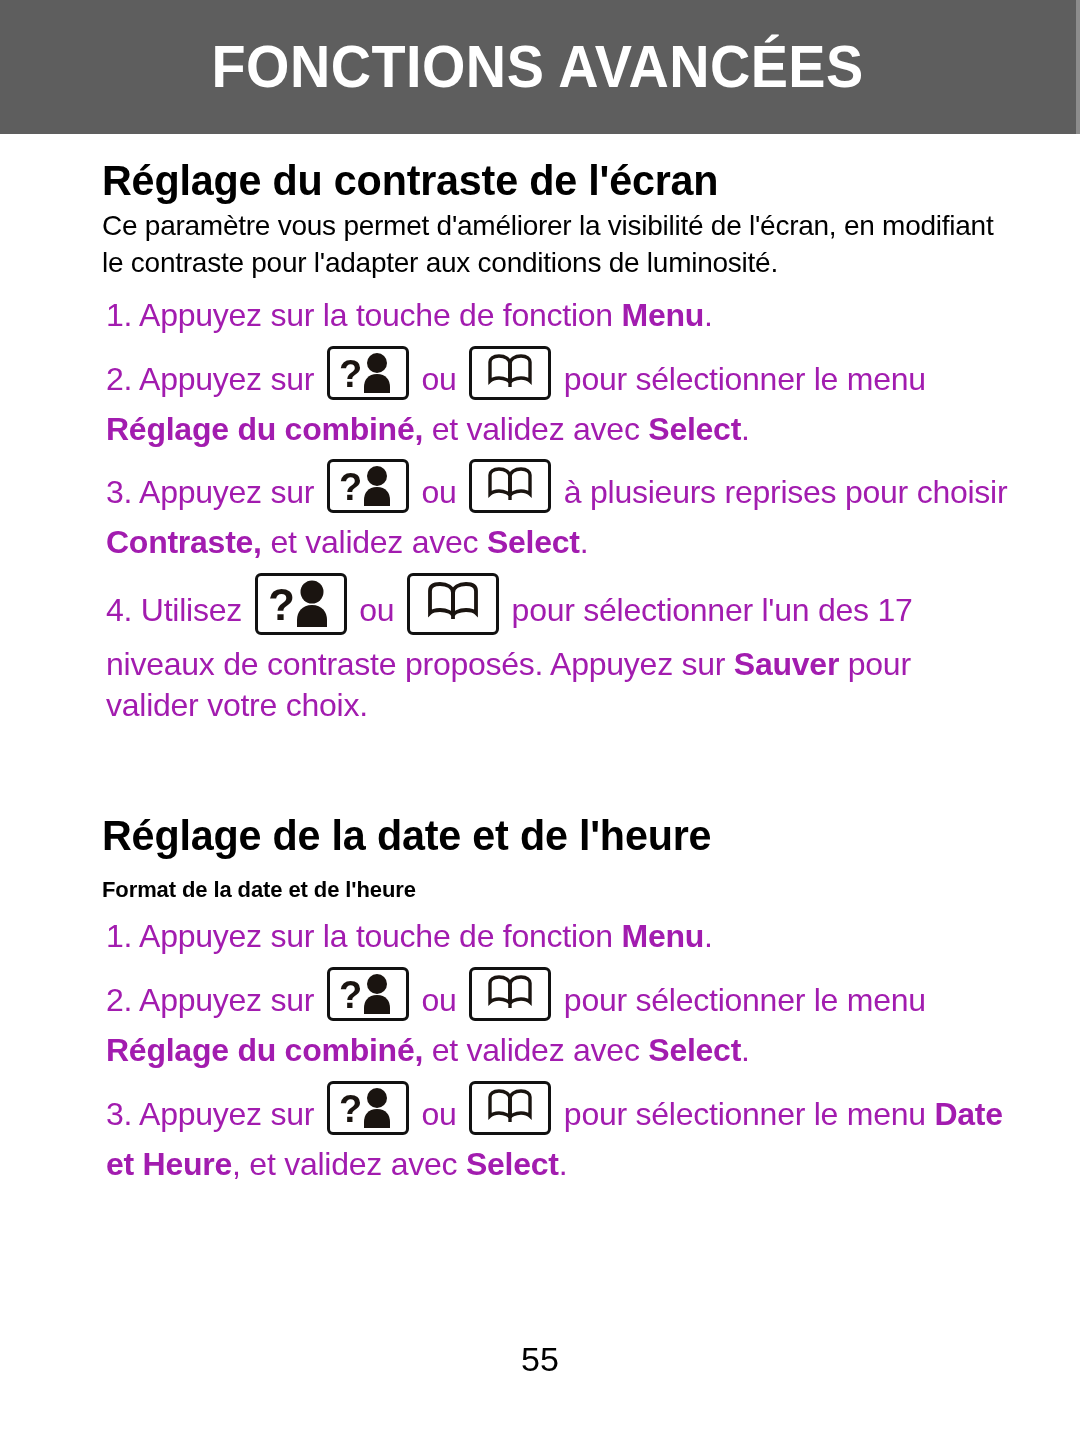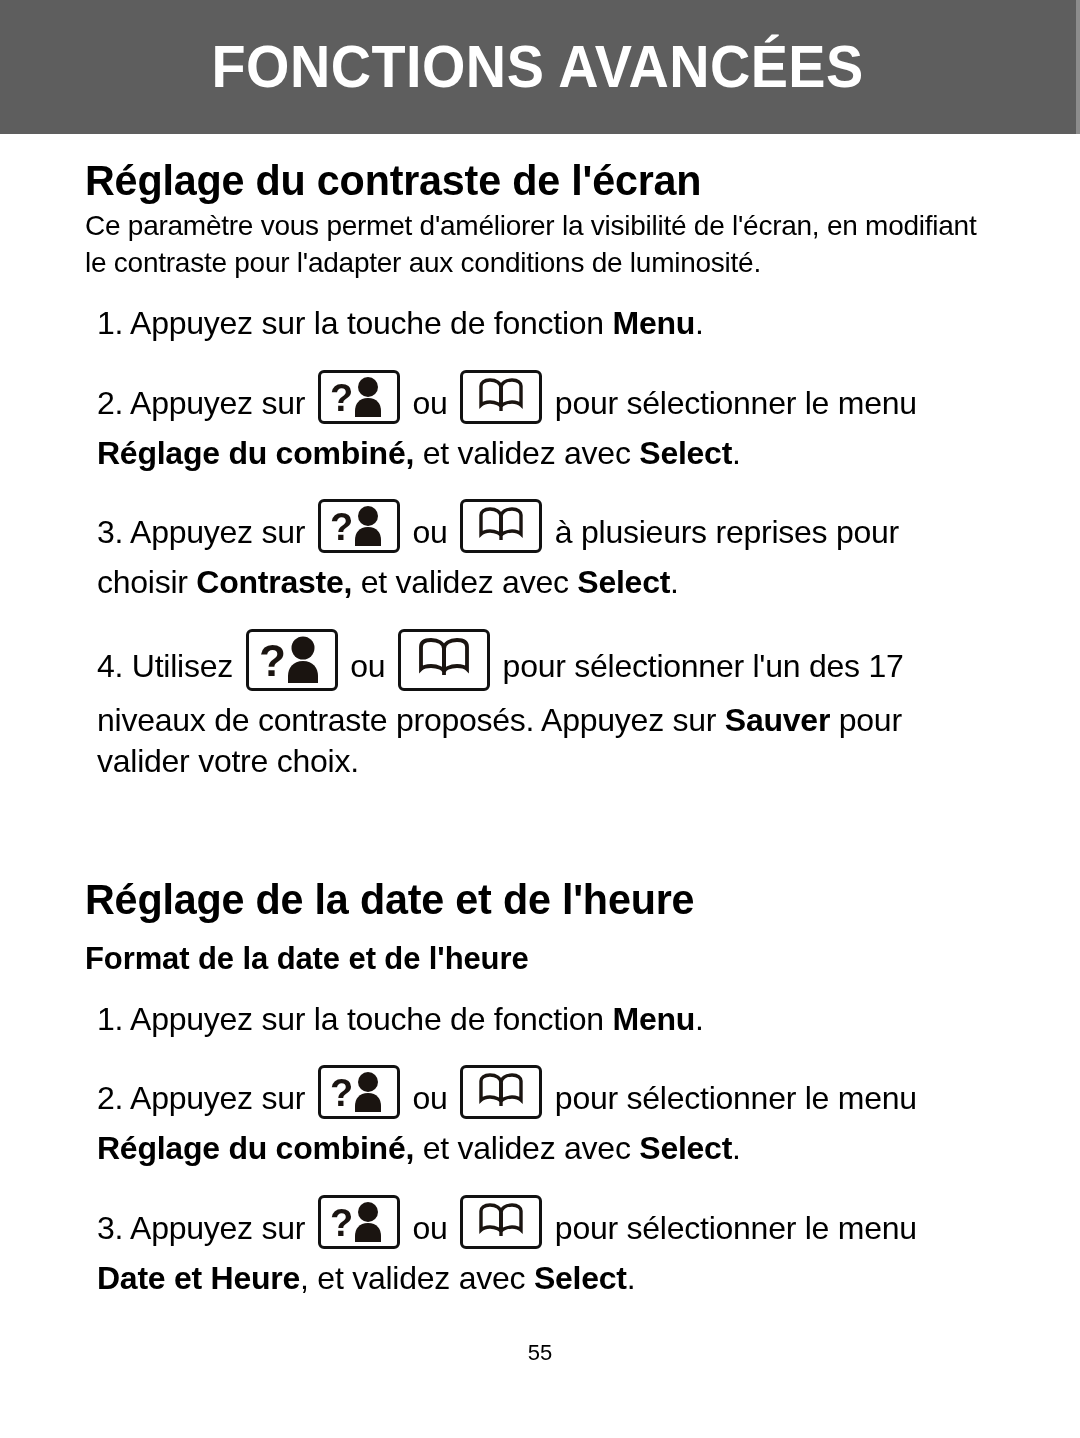--- a/index.html
+++ b/index.html
@@ -45,57 +45,57 @@
     letter-spacing: 0.5px;
     transform: scaleX(0.93);
     transform-origin: center;
     white-space: nowrap;
     line-height: 1;
   }
 
   
   .content {
     position: absolute;
-    left: 85px;
+    left: 102px;
     top: 140px;
     width: 910px;
   }
 
   h1.section-title {
     font-size: 43px;
     font-weight: bold;
     color: #000000;
     margin: 16px 0 4px 0;
     line-height: 1.12;
     letter-spacing: -0.2px;
     transform: scaleX(0.96);
     transform-origin: left center;
   }
 
   h2.sub-title {
-    font-size: 31px;
+    font-size: 22px;
     font-weight: bold;
     color: #000000;
     margin: 18px 0 0 0;
     line-height: 1.15;
     letter-spacing: -0.1px;
   }
 
   p.body-text {
     font-size: 28px;
     color: #000000;
     margin: 0;
     line-height: 1.30;
     letter-spacing: -0.25px;
   }
 
   .step {
     font-size: 32px;
-    color: #000000;
-    margin: 12px;
+    color: #a21caf;
+    margin: 4px;
     line-height: 1.30;
     letter-spacing: -0.25px;
   }
 
   .step b, .body-text b {
     font-weight: bold;
   }
 
   .gap-sm { height: 10px; }
   .gap-md { height: 20px; }
@@ -124,21 +124,21 @@
   .key.k-end { width: 92px; height: 56px; top: -11px; }
   .key.k-end svg { width: 86px; height: 50px; }
 
   
   .page-number {
     position: absolute;
     left: 0;
     top: 1340px;
     width: 1080px;
     text-align: center;
-    font-size: 22px;
+    font-size: 34px;
     color: #000000;
   }
 </style>
 </head>
 <body>
 
 <div class="page">
 
   <div class="header-banner">
     <div class="header-title">FONCTIONS AVANCÉES</div>

